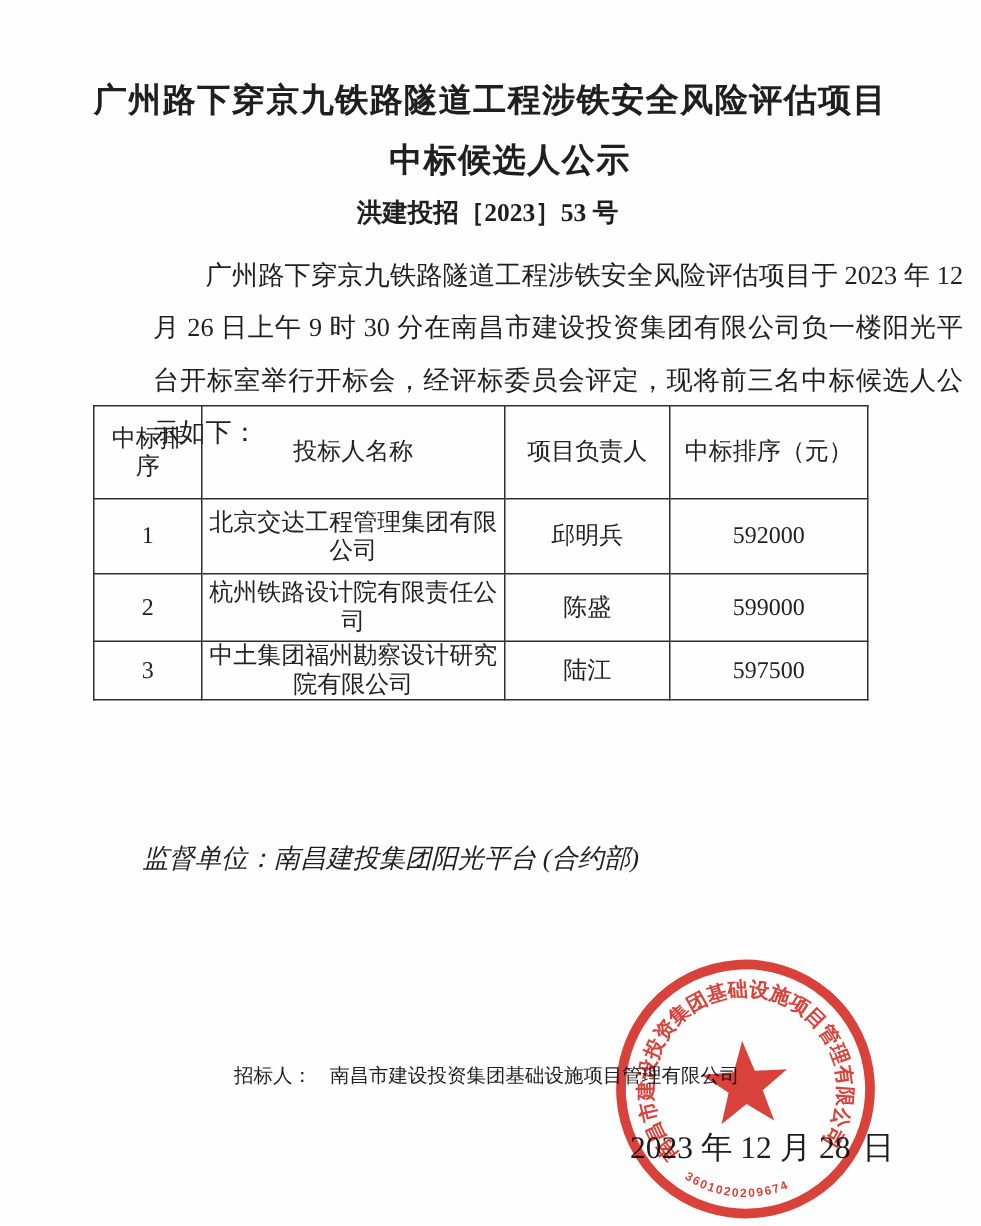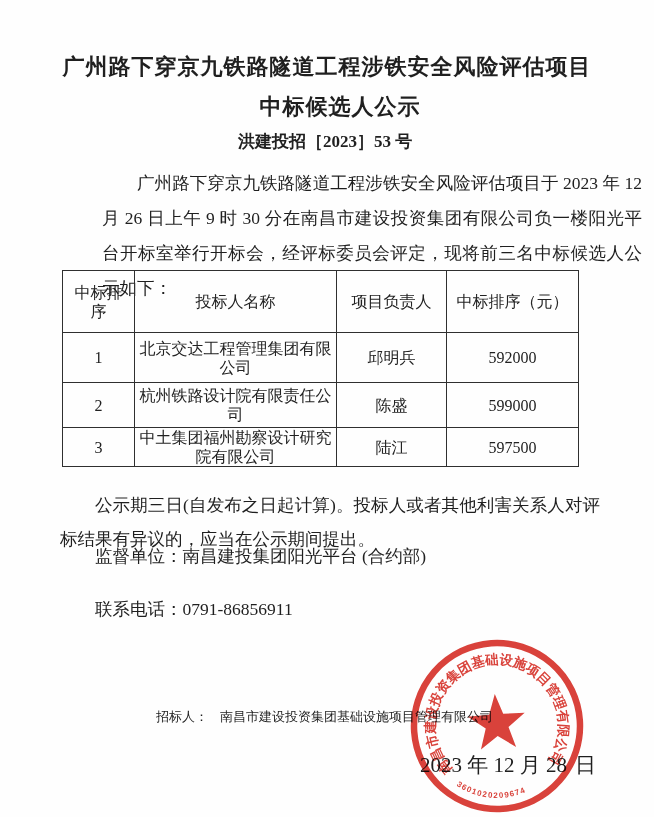--- a/index.html
+++ b/index.html
@@ -68,24 +68,25 @@
   .notice {
     position: absolute;
     top: 488px; left: 60px; width: 540px;
     font-size: 17.5px;
     line-height: 34px;
     text-align: justify;
     text-indent: 2em;
   }
   .supervisor-line {
     position: absolute;
-    top: 544px; left: 60px; width: 560px;
+    top: 560px; left: 60px; width: 560px;
     font-size: 17.5px;
     padding-left: 2em;
     white-space: nowrap;
+    font-style: italic;
   }
   .phone-line {
     position: absolute;
     top: 597px; left: 60px; width: 560px;
     font-size: 17.5px;
     padding-left: 2em;
     white-space: nowrap;
   }
   .tenderer-line {
     position: absolute;
@@ -164,25 +165,23 @@
       </tr>
       <tr class="row-3">
         <td>3</td>
         <td>中土集团福州勘察设计研究院有限公司</td>
         <td>陆江</td>
         <td>597500</td>
       </tr>
     </tbody>
   </table>
 
-  <div class="notice">公示期三日(自发布之日起计算)。投标人或者其他利害关系人对评标结果有异议的，应当在公示期间提出。</div>
 
   <div class="supervisor-line">监督单位：南昌建投集团阳光平台 (合约部)</div>
 
-  <div class="phone-line">联系电话：0791-86856911</div>
 
   <div class="tenderer-line">
     <span>招标人：</span><span class="gap"></span><span>南昌市建设投资集团基础设施项目管理有限公司</span>
   </div>
 
   <div class="date-line">
     <span>2023 年 12 月 28</span><span class="gap"></span><span>日</span>
   </div>
 
   <svg class="seal" viewBox="0 0 180 180" xmlns="http://www.w3.org/2000/svg">

